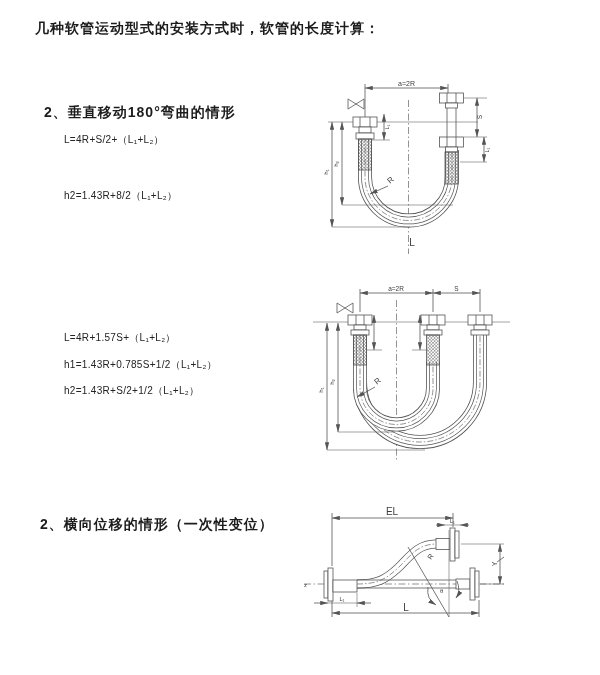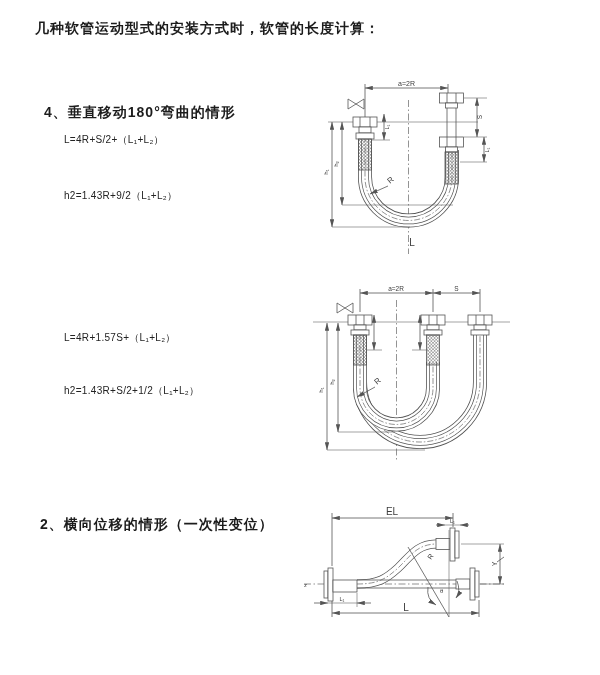--- a/index.html
+++ b/index.html
@@ -30,25 +30,26 @@
   .fit{stroke:#555;stroke-width:.8;fill:#ffffff;}
   .braid{stroke:#555;stroke-width:.8;}
 </style>
 </head>
 <body>
 
 <div class="page">
 
   <div class="title">几种软管运动型式的安装方式时，软管的长度计算：</div>
 
-  <div class="sec-heading h1a">4、垂直移动180°弯曲的情形</div>
+  <div class="sec-heading h1a">2、垂直移动180°弯曲的情形</div>
   <div class="formula f1a">L=4R+S/2+（L₁+L₂）</div>
-  <div class="formula f1c">h2=1.43R+9/2（L₁+L₂）</div>
+  <div class="formula f1c">h2=1.43R+8/2（L₁+L₂）</div>
 
   <div class="formula f2a">L=4R+1.57S+（L₁+L₂）</div>
+  <div class="formula f2b">h1=1.43R+0.785S+1/2（L₁+L₂）</div>
   <div class="formula f2c">h2=1.43R+S/2+1/2（L₁+L₂）</div>
 
   <div class="sec-heading h3a">2、横向位移的情形（一次性变位）</div>
 
   <svg id="svg-d1" width="265" height="200" viewBox="0 0 265 200">
     <defs>
       <pattern id="hp1" width="3.2" height="3.2" patternUnits="userSpaceOnUse">
         <path d="M0,0 L3.2,3.2 M3.2,0 L0,3.2" stroke="#555" stroke-width=".45"></path>
       </pattern>
       <marker id="ar1" viewBox="0 0 8 4.4" markerWidth="8" markerHeight="4.4" refX="7.8" refY="2.2" orient="auto-start-reverse" markerUnits="userSpaceOnUse">

